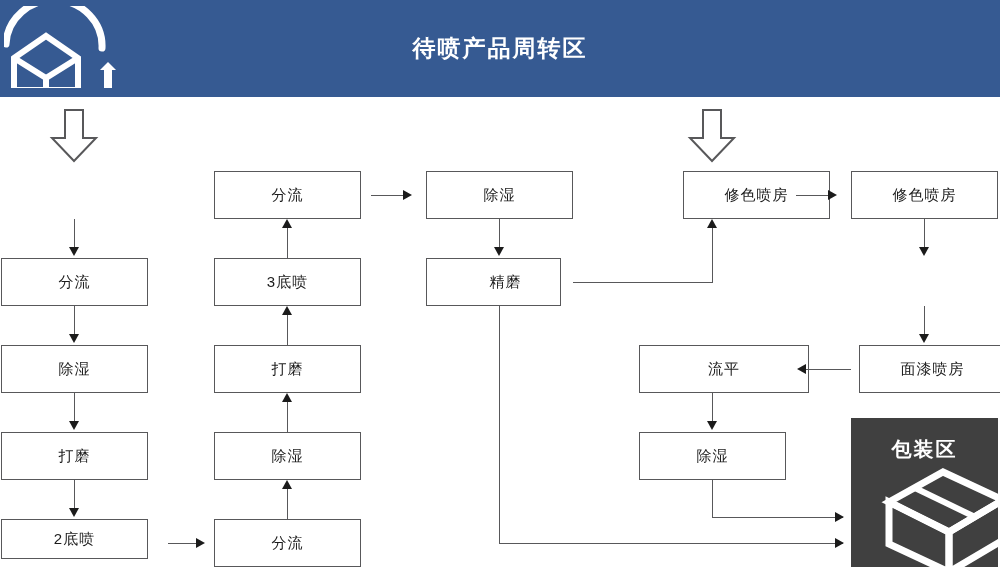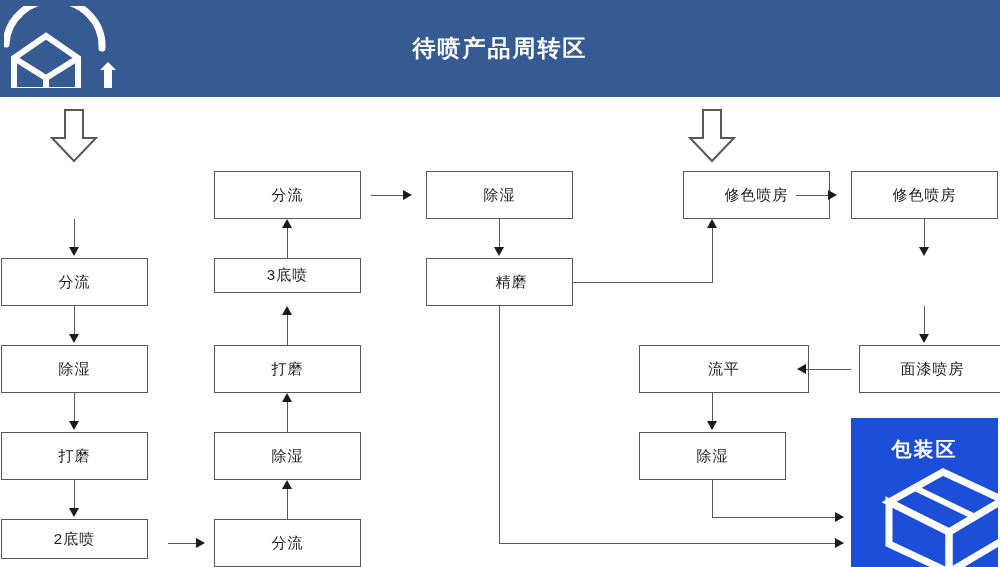--- a/index.html
+++ b/index.html
@@ -49,21 +49,21 @@
     font-size:15px;
     color:#1b1b1b;
     letter-spacing:1px;
     white-space:nowrap;
   }
 
   
   .zone{
     position:absolute;
     box-sizing:border-box;
-    background:#1d4ed8;
+    background:#404040;
     overflow:hidden;
   }
   .zone-label{
     position:absolute;
     left:0; right:0; top:18px;
     text-align:center;
     color:#ffffff;
     font-size:20px;
     font-weight:bold;
     letter-spacing:2px;
@@ -139,39 +139,39 @@
   <div class="arrow down" style="left:69px;top:334px;"></div>
   <div class="ln v" style="left:74px;top:393px;height:30px;"></div>
   <div class="arrow down" style="left:69px;top:421px;"></div>
   <div class="ln v" style="left:74px;top:480px;height:30px;"></div>
   <div class="arrow down" style="left:69px;top:508px;"></div>
 
   <div class="ln h" style="left:168px;top:543px;width:30px;"></div>
   <div class="arrow right" style="left:196px;top:538px;"></div>
 
   <div class="box" style="left:214px;top:171px;width:147px;height:48px;">分流</div>
-  <div class="box" style="left:214px;top:258px;width:147px;height:35px;">3底喷</div>
+  <div class="box" style="left:214px;top:258px;width:147px;height:48px;">3底喷</div>
   <div class="box" style="left:214px;top:345px;width:147px;height:48px;">打磨</div>
   <div class="box" style="left:214px;top:432px;width:147px;height:48px;">除湿</div>
   <div class="box" style="left:214px;top:519px;width:147px;height:48px;">分流</div>
 
   <div class="ln v" style="left:287px;top:228px;height:30px;"></div>
   <div class="arrow up" style="left:282px;top:219px;"></div>
   <div class="ln v" style="left:287px;top:315px;height:30px;"></div>
   <div class="arrow up" style="left:282px;top:306px;"></div>
   <div class="ln v" style="left:287px;top:402px;height:30px;"></div>
   <div class="arrow up" style="left:282px;top:393px;"></div>
   <div class="ln v" style="left:287px;top:489px;height:30px;"></div>
   <div class="arrow up" style="left:282px;top:480px;"></div>
 
   <div class="ln h" style="left:371px;top:195px;width:34px;"></div>
   <div class="arrow right" style="left:403px;top:190px;"></div>
 
   <div class="box" style="left:426px;top:171px;width:147px;height:48px;">除湿</div>
-  <div class="box" style="left:426px;top:258px;width:147px;height:48px;padding-left:24px;">精磨</div>
+  <div class="box" style="left:426px;top:258px;width:135px;height:48px;padding-left:24px;">精磨</div>
 
   <div class="ln v" style="left:499px;top:219px;height:30px;"></div>
   <div class="arrow down" style="left:494px;top:247px;"></div>
 
   <div class="ln h" style="left:573px;top:282px;width:140px;"></div>
   <div class="ln v" style="left:712px;top:228px;height:55px;"></div>
   <div class="arrow up" style="left:707px;top:219px;"></div>
 
   <div class="ln v" style="left:499px;top:306px;height:238px;"></div>
   <div class="ln h" style="left:499px;top:543px;width:344px;"></div>

